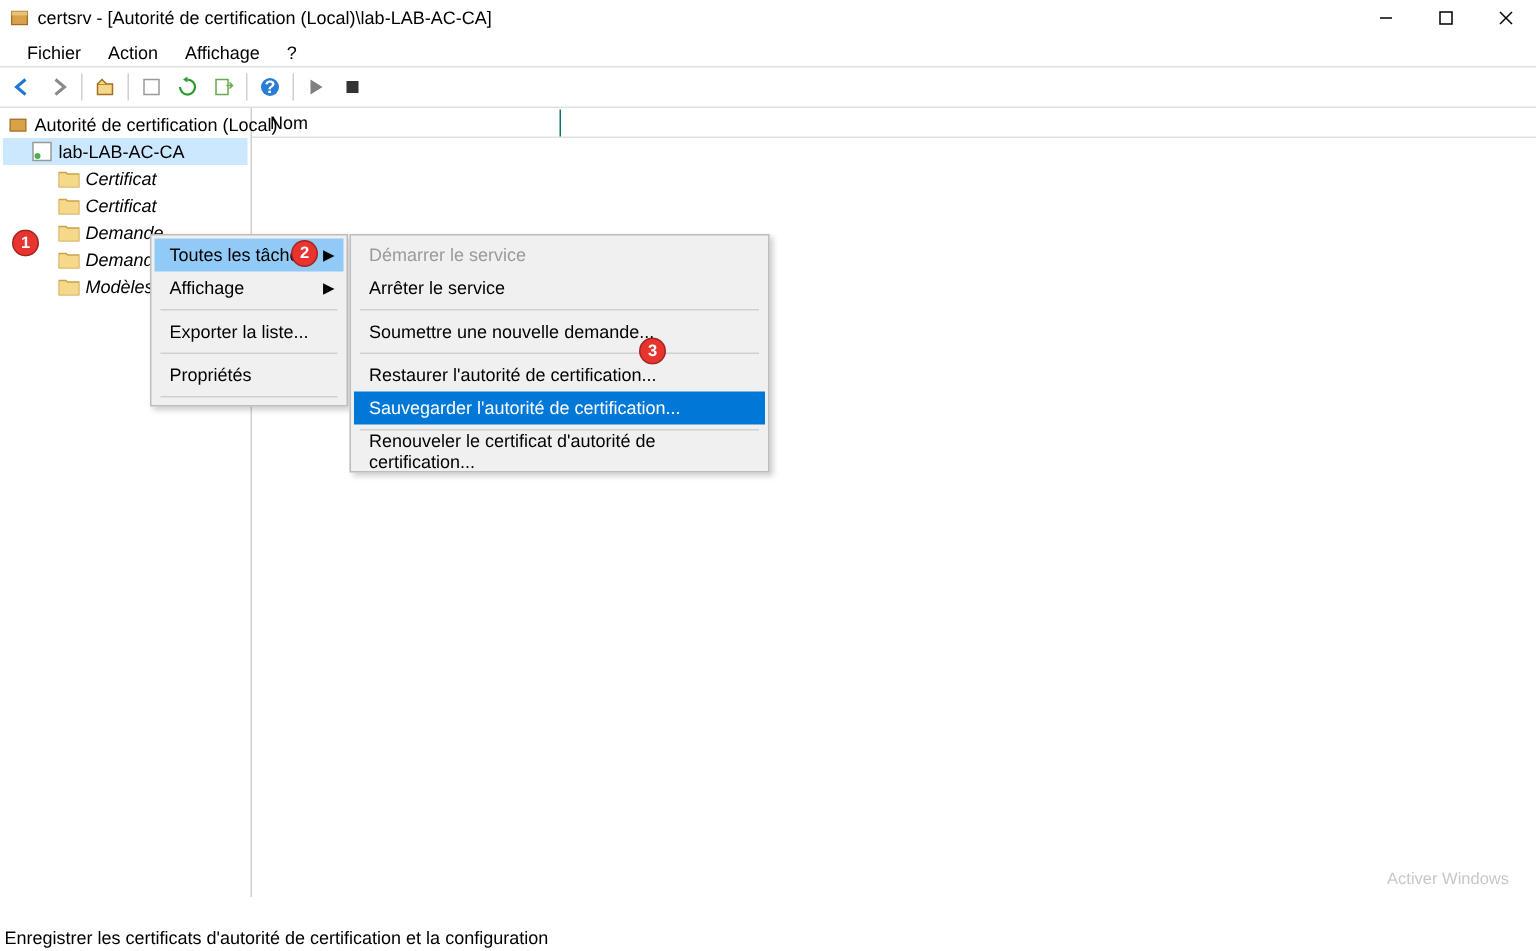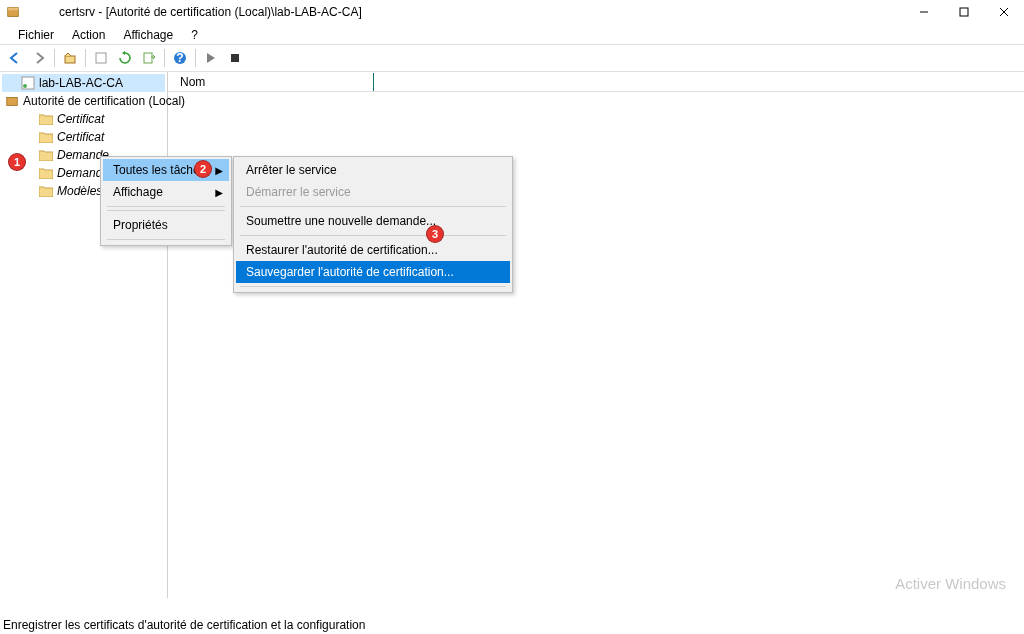--- a/index.html
+++ b/index.html
@@ -1,21 +1,21 @@
 <!DOCTYPE html>
 <html><head>
   <meta charset="utf-8">
   <style>
     * { margin: 0; padding: 0; box-sizing: border-box; font-family: "Segoe UI", Tahoma, sans-serif; font-size: 12px; }
     body { width: 1024px; height: 634px; background: #fff; display: flex; flex-direction: column; overflow: hidden; }
 
     
     .title-bar { height: 24px; display: flex; align-items: center; padding-left: 5px; }
     .title-icon { width: 16px; height: 16px; display: inline-flex; align-items: center; justify-content: center; margin-right: 4px; }
-    .title-text { font-size: 12px; margin-left: 34px; }
+    .title-text { font-size: 12px; }
     .window-controls { margin-left: auto; display: flex; }
     .window-controls div { width: 40px; height: 24px; display: flex; align-items: center; justify-content: center; }
 
     
     .menu-bar { height: 20px; display: flex; align-items: flex-end; padding-left: 11px; gap: 4px; }
     .menu-item { padding: 2px 7px; cursor: default; }
 
     
     .toolbar { height: 28px; border-top: 1px solid #e0e0e0; border-bottom: 1px solid #e0e0e0; display: flex; align-items: center; padding-left: 4px; gap: 2px; }
     .tool-btn { width: 22px; height: 22px; display: flex; align-items: center; justify-content: center; }
@@ -53,21 +53,21 @@
     .ctx-sep { height: 1px; background: #d0d0d0; margin: 3px 4px; }
 
     
     .badge { position: absolute; width: 18px; height: 18px; border-radius: 50%; background: #e8342f; border: 1px solid rgba(0,0,0,0.3); color: #fff; font-size: 11px; font-weight: bold; display: flex; align-items: center; justify-content: center; z-index: 100; }
     .badge-1 { left: 8px; top: 81px; }
     .badge-2 { left: 194px; top: 88px; }
     .badge-3 { left: 426px; top: 153px; }
 
     
     .status-bar { height: 18px; padding-left: 3px; display: flex; align-items: center; font-size: 12px; margin-top: 18px; }
-    .watermark { position: absolute; right: 18px; bottom: 6px; color: #c8c8c8; font-size: 15px; }
+    .watermark { position: absolute; right: 18px; bottom: 6px; color: #c8c8c8; font-size: 11px; }
 
     .folder-svg { width: 14px; height: 11px; }
     .ca-svg { width: 14px; height: 14px; }
   </style>
 </head>
 <body>
 
 <div class="title-bar">
   <span class="title-icon">
     <svg class="ca-svg" viewBox="0 0 16 16">
@@ -155,36 +155,36 @@
   <div class="tool-btn">
       <svg width="12" height="12" viewBox="0 0 12 12">
         <rect x="2" y="2" width="8" height="8" fill="#333"></rect>
       </svg>
     </div>
 </div>
 
 <div class="main">
 
   <div class="tree-panel">
+    <div class="tree-item">
+      <span class="tree-icon">
+          <svg class="ca-svg" viewBox="0 0 16 16">
+            <rect x="2" y="4" width="12" height="9" fill="#d9a24a" stroke="#a27020"></rect>
+          </svg>
+        </span>
+      <span>Autorité de certification (Local)</span>
+    </div>
     <div class="tree-item tree-indent-1 selected">
       <span class="tree-icon">
           <svg width="14" height="14" viewBox="0 0 14 14">
             <rect x="1" y="1" width="12" height="12" fill="#fff" stroke="#999"></rect>
             <circle cx="4" cy="10" r="2" fill="#4caf50"></circle>
           </svg>
         </span>
       <span>lab-LAB-AC-CA</span>
-    </div>
-    <div class="tree-item">
-      <span class="tree-icon">
-          <svg class="ca-svg" viewBox="0 0 16 16">
-            <rect x="2" y="4" width="12" height="9" fill="#d9a24a" stroke="#a27020"></rect>
-          </svg>
-        </span>
-      <span>Autorité de certification (Local)</span>
     </div>
     <div class="tree-item tree-indent-2">
       <span class="tree-icon">
           <svg class="folder-svg" viewBox="0 0 14 11">
             <path d="M0 1 L5 1 L6 2 L14 2 L14 11 L0 11 Z" fill="#f5d88a" stroke="#c9a24a"></path>
           </svg>
         </span>
       <span>Certificat</span>
     </div>
     <div class="tree-item tree-indent-2">
@@ -234,46 +234,52 @@
   <div class="context-menu-1">
     <div class="ctx-item highlighted">
       <span>Toutes les tâches</span>
       <span class="ctx-arrow">▶</span>
     </div>
     <div class="ctx-item">
       <span>Affichage</span>
       <span class="ctx-arrow">▶</span>
     </div>
     <div class="ctx-sep"></div>
+    <div class="ctx-item">
+        <span>Exporter la liste...</span>
+      </div>
     <div class="ctx-sep"></div>
     <div class="ctx-item">
         <span>Propriétés</span>
       </div>
     <div class="ctx-sep"></div>
   </div>
 
   <div class="context-menu-2">
-    <div class="ctx-item">
-        <span>Arrêter le service</span>
-      </div>
     <div class="ctx-item disabled">
         <span>Démarrer le service</span>
       </div>
+    <div class="ctx-item">
+        <span>Arrêter le service</span>
+      </div>
     <div class="ctx-sep"></div>
     <div class="ctx-item">
         <span>Soumettre une nouvelle demande...</span>
       </div>
     <div class="ctx-sep"></div>
     <div class="ctx-item">
         <span>Restaurer l'autorité de certification...</span>
       </div>
     <div class="ctx-item hover-sel">
         <span>Sauvegarder l'autorité de certification...</span>
       </div>
     <div class="ctx-sep"></div>
+    <div class="ctx-item">
+        <span>Renouveler le certificat d'autorité de certification...</span>
+      </div>
   </div>
 
   <div class="watermark">Activer Windows</div>
 </div>
 
 <div class="status-bar">
   <span>Enregistrer les certificats d'autorité de certification et la configuration</span>
 </div>
 
 </body></html>

